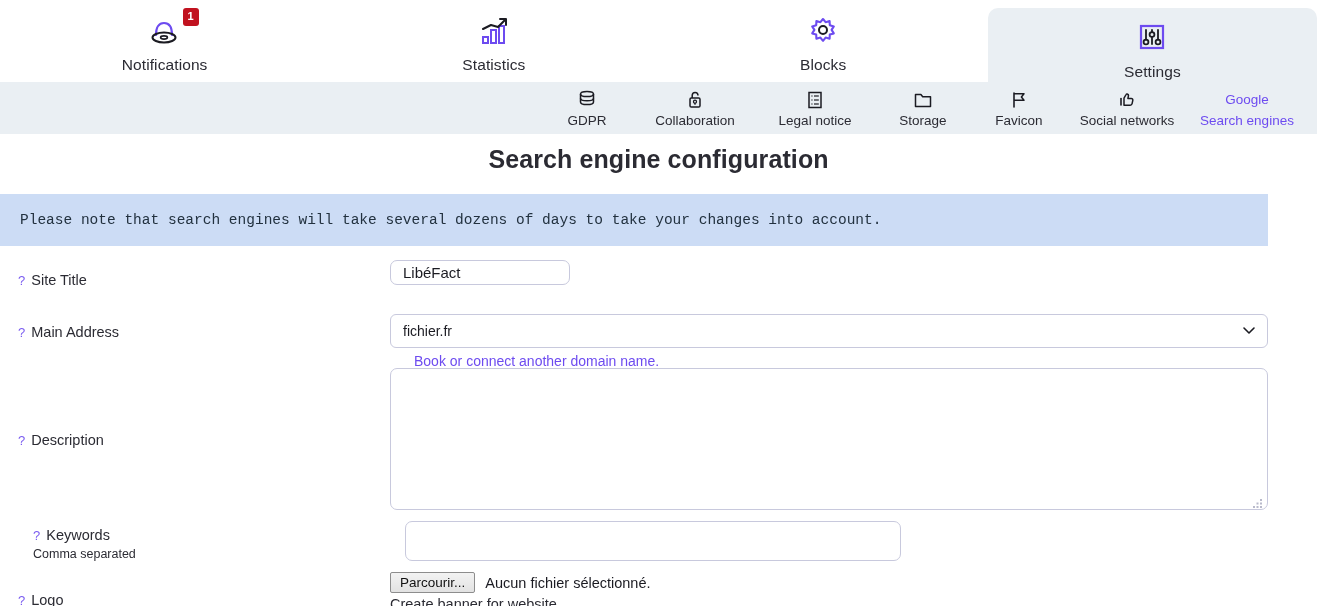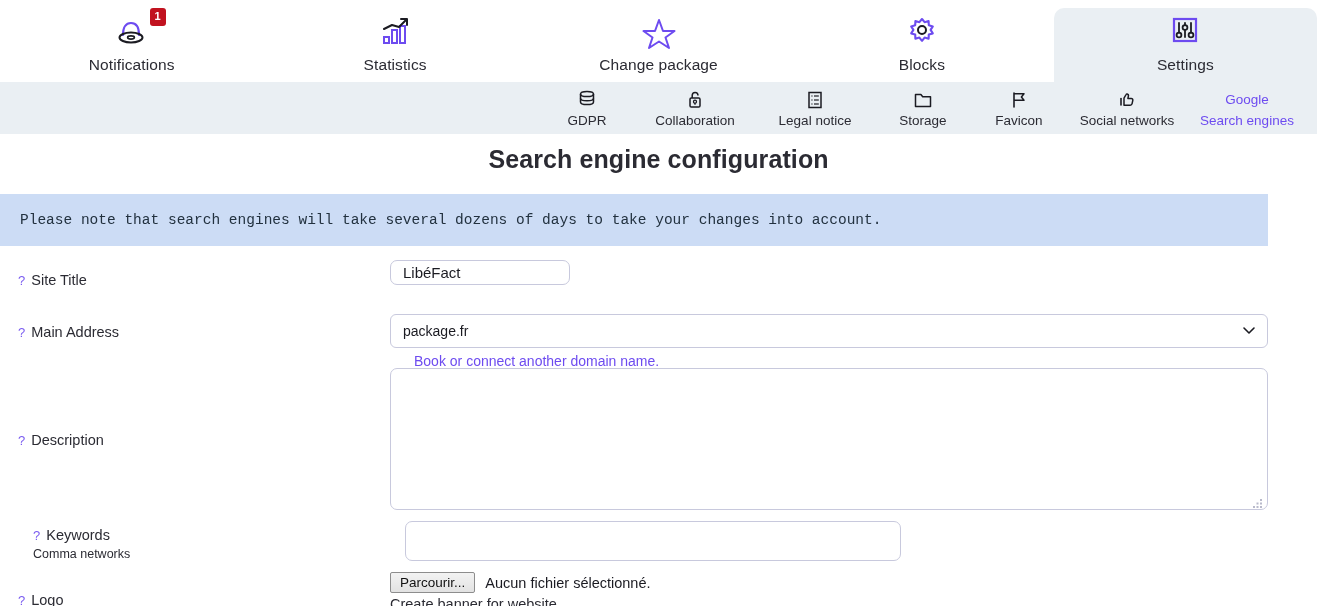--- a/index.html
+++ b/index.html
@@ -28,21 +28,21 @@
     align-items: center;
     justify-content: flex-start;
     padding-top: 12px;
     position: relative;
     cursor: pointer;
   }
   .topnav-item.active {
     background: #eaeff3;
     border-radius: 10px 10px 0 0;
     margin-top: 8px;
-    padding-top: 4px;
+    padding-top: 11px;
   }
   .topnav-icon {
     height: 40px;
     display: flex;
     align-items: center;
     justify-content: center;
     position: relative;
   }
   .topnav-label {
     font-size: 15.5px;
@@ -257,28 +257,20 @@
         <rect x="7" y="22" width="5" height="6" fill="none" stroke="#6d4bf0" stroke-width="2"></rect>
         <rect x="15" y="15" width="5" height="13" fill="none" stroke="#6d4bf0" stroke-width="2"></rect>
         <rect x="23" y="11" width="5" height="17" fill="none" stroke="#6d4bf0" stroke-width="2"></rect>
         <path d="M7 14 L15 10 L22 12 L29 5" fill="none" stroke="#1b1b22" stroke-width="2" stroke-linecap="round" stroke-linejoin="round"></path>
         <path d="M24 4 L30 4 L30 10" fill="none" stroke="#1b1b22" stroke-width="2" stroke-linecap="round" stroke-linejoin="round"></path>
       </svg>
     </div>
     <div class="topnav-label">Statistics</div>
   </div>
 
-  <div class="topnav-item">
-    <div class="topnav-icon">
-      <svg width="36" height="34" viewBox="0 0 36 34">
-        <path d="M18 5 L22 16 L33.5 16 L24.5 22.5 L28 33 L18 26.5 L8 33 L11.5 22.5 L2.5 16 L14 16 Z" fill="none" stroke="#6d4bf0" stroke-width="2" stroke-linejoin="round"></path>
-      </svg>
-    </div>
-    <div class="topnav-label">Change package</div>
-  </div>
 
   <div class="topnav-item">
     <div class="topnav-icon">
       <svg width="36" height="34" viewBox="0 0 36 34">
         <g fill="none" stroke="#6d4bf0" stroke-width="2.1" stroke-linecap="round" stroke-linejoin="round">
           <path d="M18 4 l2.6 3.2 4-1.1 .2 4.1 4 1.2 -2.2 3.5 2.2 3.5 -4 1.2 -.2 4.1 -4-1.1 -2.6 3.2 -2.6-3.2 -4 1.1 -.2-4.1 -4-1.2 2.2-3.5 -2.2-3.5 4-1.2 .2-4.1 4 1.1 Z"></path>
         </g>
         <circle cx="18" cy="15" r="4" fill="none" stroke="#1b1b22" stroke-width="2"></circle>
       </svg>
     </div>
@@ -401,21 +393,21 @@
   </div>
 
   <div class="row" style="top:68px; left:0;">
     <div class="lbl-col">
       <div class="lbl" style="padding-top:10px;">
         <span class="qmark">?</span><span>Main Address</span>
       </div>
     </div>
     <div class="select-wrap">
       <div class="sel-input">
-        <span>package.fr</span>
+        <span>fichier.fr</span>
       </div>
       <span class="chev">
         <svg width="14" height="14" viewBox="0 0 14 14">
             <path d="M2 5 L7 10 L12 5" fill="none" stroke="#1b1b22" stroke-width="1.6" stroke-linecap="round" stroke-linejoin="round"></path>
           </svg>
       </span>
       <a class="link">Book or connect another domain name.</a>
     </div>
   </div>
 
@@ -437,21 +429,21 @@
         </svg>
       </span>
     </div>
   </div>
 
   <div class="row" style="top:275px; left:15px;align-items:flex-end;">
     <div class="lbl-col">
       <div class="lbl">
         <span class="qmark">?</span><span>Keywords</span>
       </div>
-      <div class="sub-lbl">Comma networks</div>
+      <div class="sub-lbl">Comma separated</div>
     </div>
     <input class="txt-input" style="width: 496px; height: 40px;" value="">
   </div>
 
   <div class="row" style="top:326px; left:0;">
     <div class="lbl-col">
       <div class="lbl" style="padding-top:20px;">
         <span class="qmark">?</span><span>Logo</span>
       </div>
     </div>

